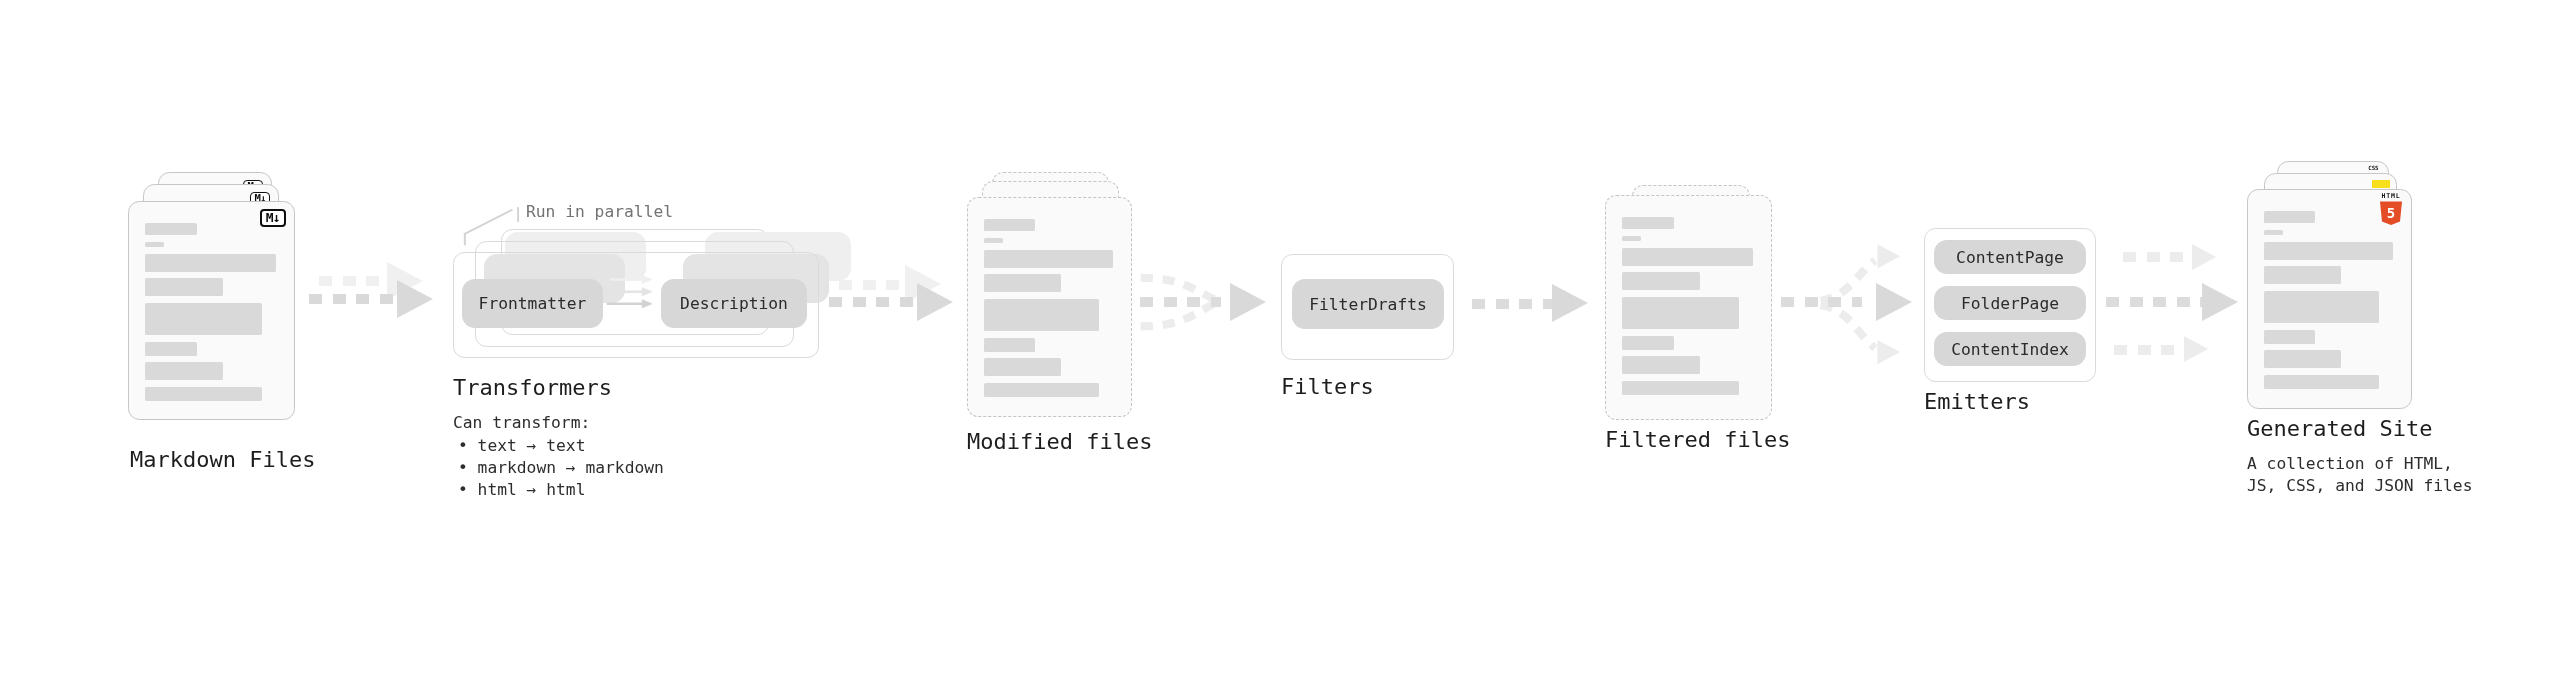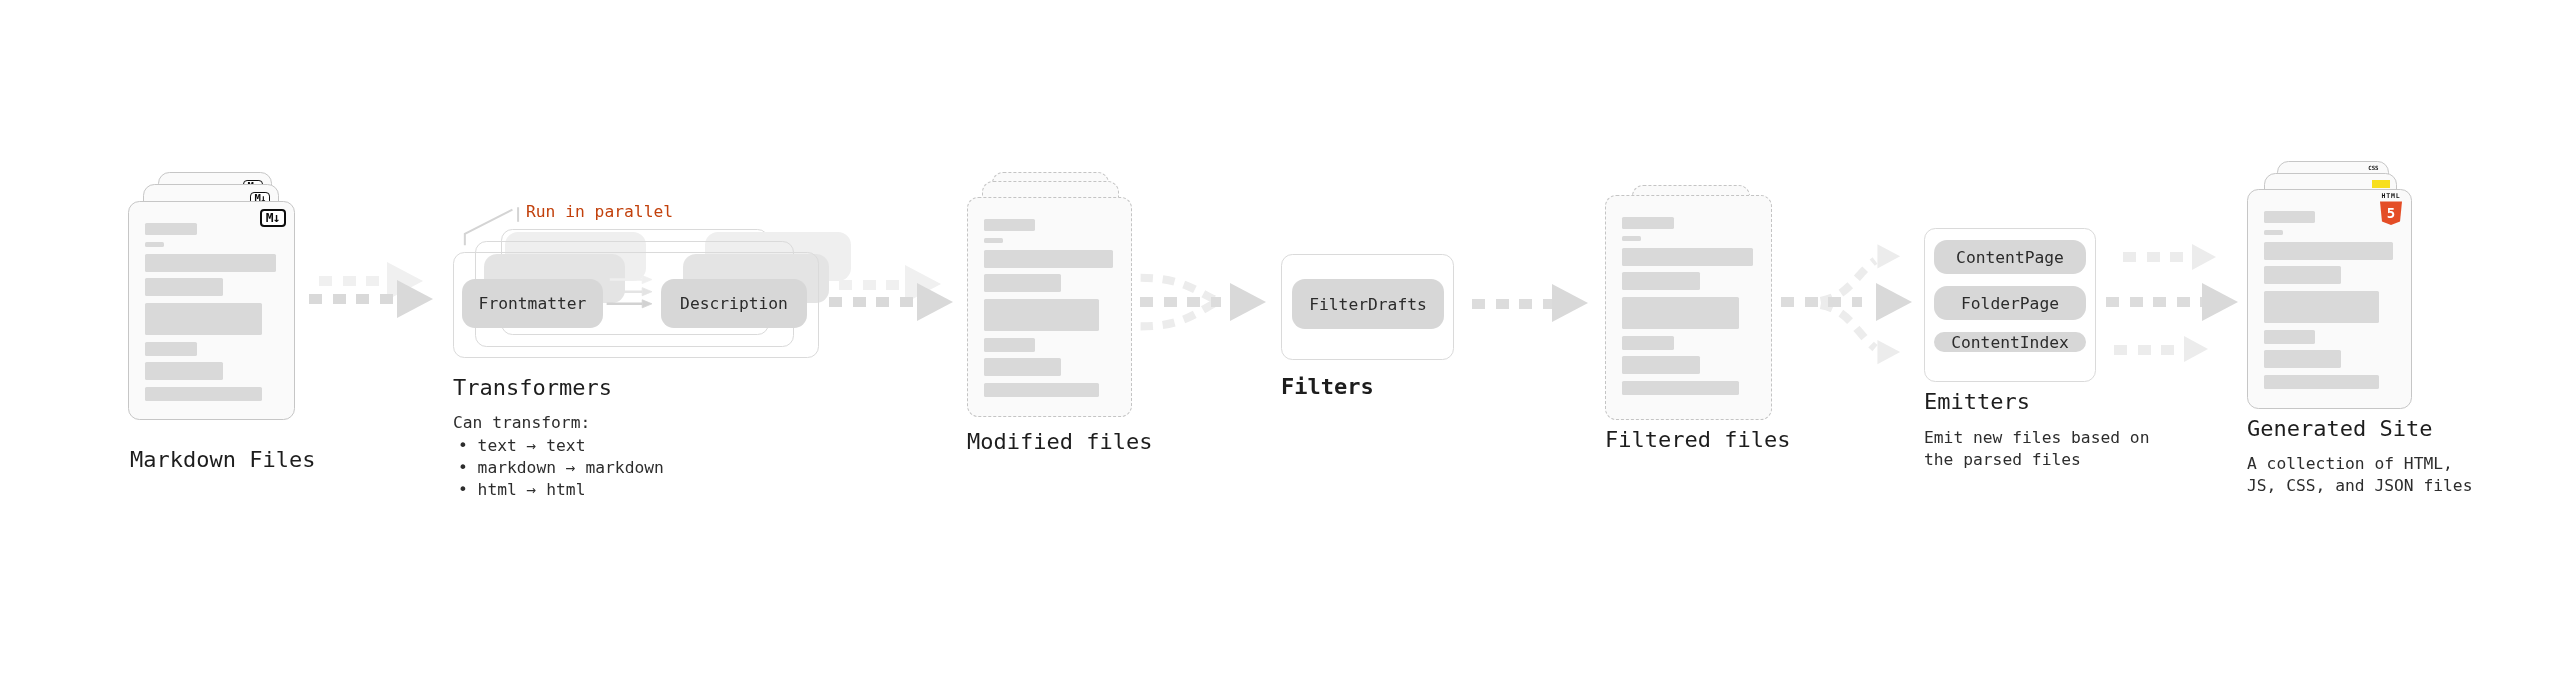--- a/index.html
+++ b/index.html
@@ -31,21 +31,21 @@
   .obox.solidbg{background:#ffffff;}
   .pill{position:absolute;background:#d7d7d7;border-radius:13px;display:flex;align-items:center;justify-content:center;
     font-size:16.3px;color:#2b2b2b;box-sizing:border-box;}
   .pill.g1{background:#e4e4e4;}
   .pill.g2{background:#efefef;}
   
   .label{position:absolute;font-size:22px;font-weight:500;color:#1d1d1d;line-height:23px;white-space:nowrap;}
   .desc{position:absolute;font-size:16.3px;color:#2d2d2d;line-height:22px;white-space:pre-line;}
   .bullets{position:absolute;font-size:16.3px;color:#2d2d2d;line-height:22px;}
   .bullets span{display:block;}
-  .note{position:absolute;font-size:16.3px;color:#c2410c;white-space:nowrap;}
+  .note{position:absolute;font-size:16.3px;color:#737373;white-space:nowrap;}
   
   .dash{position:absolute;height:9.8px;background:repeating-linear-gradient(90deg,var(--c) 0 13px,transparent 13px 23.6px);}
   .head{position:absolute;width:0;height:0;border-top:19.5px solid transparent;border-bottom:19.5px solid transparent;border-left:36px solid var(--c);}
   .head.sm{border-top-width:13px;border-bottom-width:13px;border-left-width:24.4px;}
   svg{position:absolute;overflow:visible;}
 </style>
 </head>
 <body>
 
 <div class="canvas">
@@ -143,21 +143,21 @@
     <svg style="left:1134px;top:264px;" width="142" height="81" viewBox="0 0 175 100">
       <path d="M 8,17 C 60,17 75,33 102,45" fill="none" stroke="#ececec" stroke-width="10" stroke-dasharray="15 12"></path>
       <path d="M 8,77 C 60,77 75,61 102,47" fill="none" stroke="#ececec" stroke-width="10" stroke-dasharray="15 12"></path>
     </svg>
     <div class="dash" style="--c:#dcdcdc;left:1140px;top:297px;width:81px;"></div>
     <div class="head" style="--c:#d9d9d9;left:1230px;top:283px;"></div>
   </div>
 
   <div class="obox solidbg" style="left:1281px;top:254px;width:173px;height:106px;"></div>
   <div class="pill" style="left:1292px;top:279px;width:152px;height:50px;">FilterDrafts</div>
-  <div class="label" style="left:1281px;top:375px;font-weight:bold;">Filters</div>
+  <div class="label" style="left:1281px;top:375px;">Filters</div>
 
   <div>
     <div class="dash" style="--c:#dcdcdc;left:1472px;top:299px;width:80px;"></div>
     <div class="head" style="--c:#d9d9d9;left:1552px;top:284px;"></div>
   </div>
 
   <div class="card dashed" style="left:1632px;top:185px;width:118px;height:211px;"></div>
   <div class="card dashed" style="left:1605px;top:195px;width:167px;height:225px;">
     <div class="doc-bars">
         <div class="bar" style="width: 39%; height: 12.2px;"></div>
@@ -179,24 +179,22 @@
       <path d="M 55,85 C 90,91 98,118 122,138" fill="none" stroke="#ececec" stroke-width="10" stroke-dasharray="15 12"></path>
       <polygon points="125,128 125,158 153,143" fill="#ececec"></polygon>
     </svg>
     <div class="dash" style="--c:#dcdcdc;left:1781px;top:297px;width:81px;"></div>
     <div class="head" style="--c:#d9d9d9;left:1876px;top:283px;"></div>
   </div>
 
   <div class="obox solidbg" style="left:1924px;top:228px;width:172px;height:154px;"></div>
   <div class="pill" style="left:1934px;top:240px;width:152px;height:34px;">ContentPage</div>
   <div class="pill" style="left:1934px;top:286px;width:152px;height:34px;">FolderPage</div>
-  <div class="pill" style="left:1934px;top:332px;width:152px;height:20px;">ContentIndex</div>
+  <div class="pill" style="left:1934px;top:332px;width:152px;height:34px;">ContentIndex</div>
   <div class="label" style="left:1924px;top:390px;">Emitters</div>
-  <div class="desc" style="left:1924px;top:427px;">Emit new files based on
-the parsed files</div>
 
   <div>
     <div class="dash" style="--c:#ececec;left:2123px;top:252px;width:70px;"></div>
     <div class="head sm" style="--c:#ececec;left:2192px;top:244px;"></div>
     <div class="dash" style="--c:#dcdcdc;left:2106px;top:297px;width:96px;"></div>
     <div class="head" style="--c:#d9d9d9;left:2202px;top:283px;"></div>
     <div class="dash" style="--c:#ececec;left:2114px;top:345px;width:70px;"></div>
     <div class="head sm" style="--c:#ececec;left:2184px;top:336px;"></div>
   </div>
 

